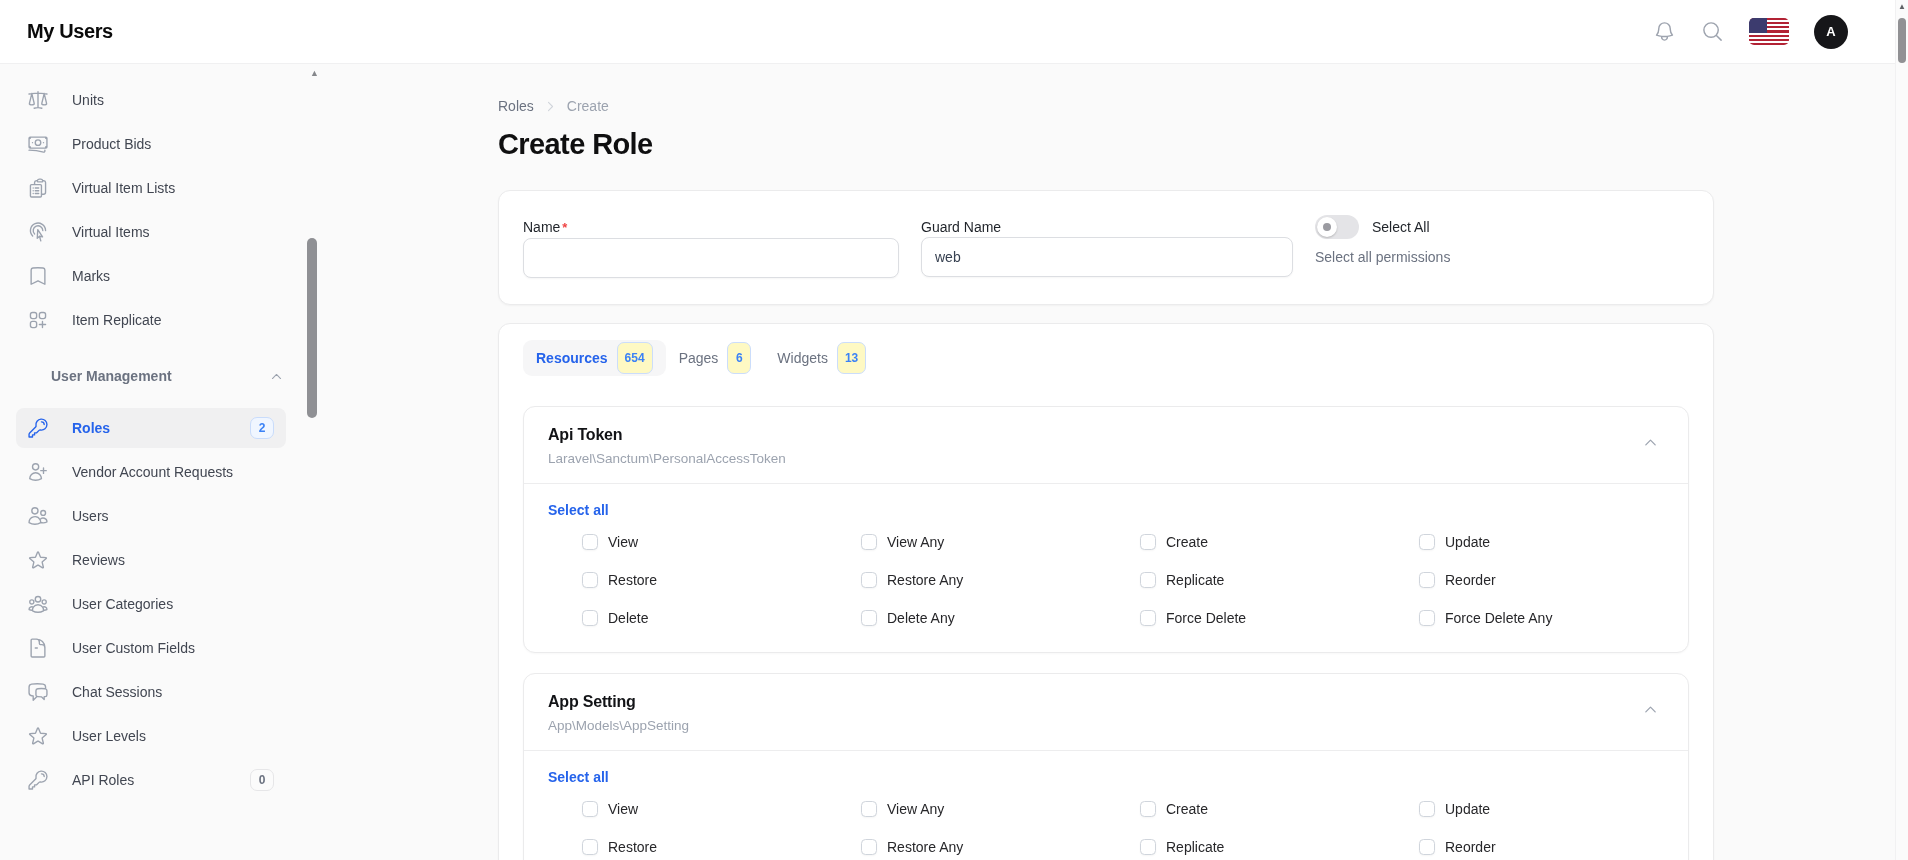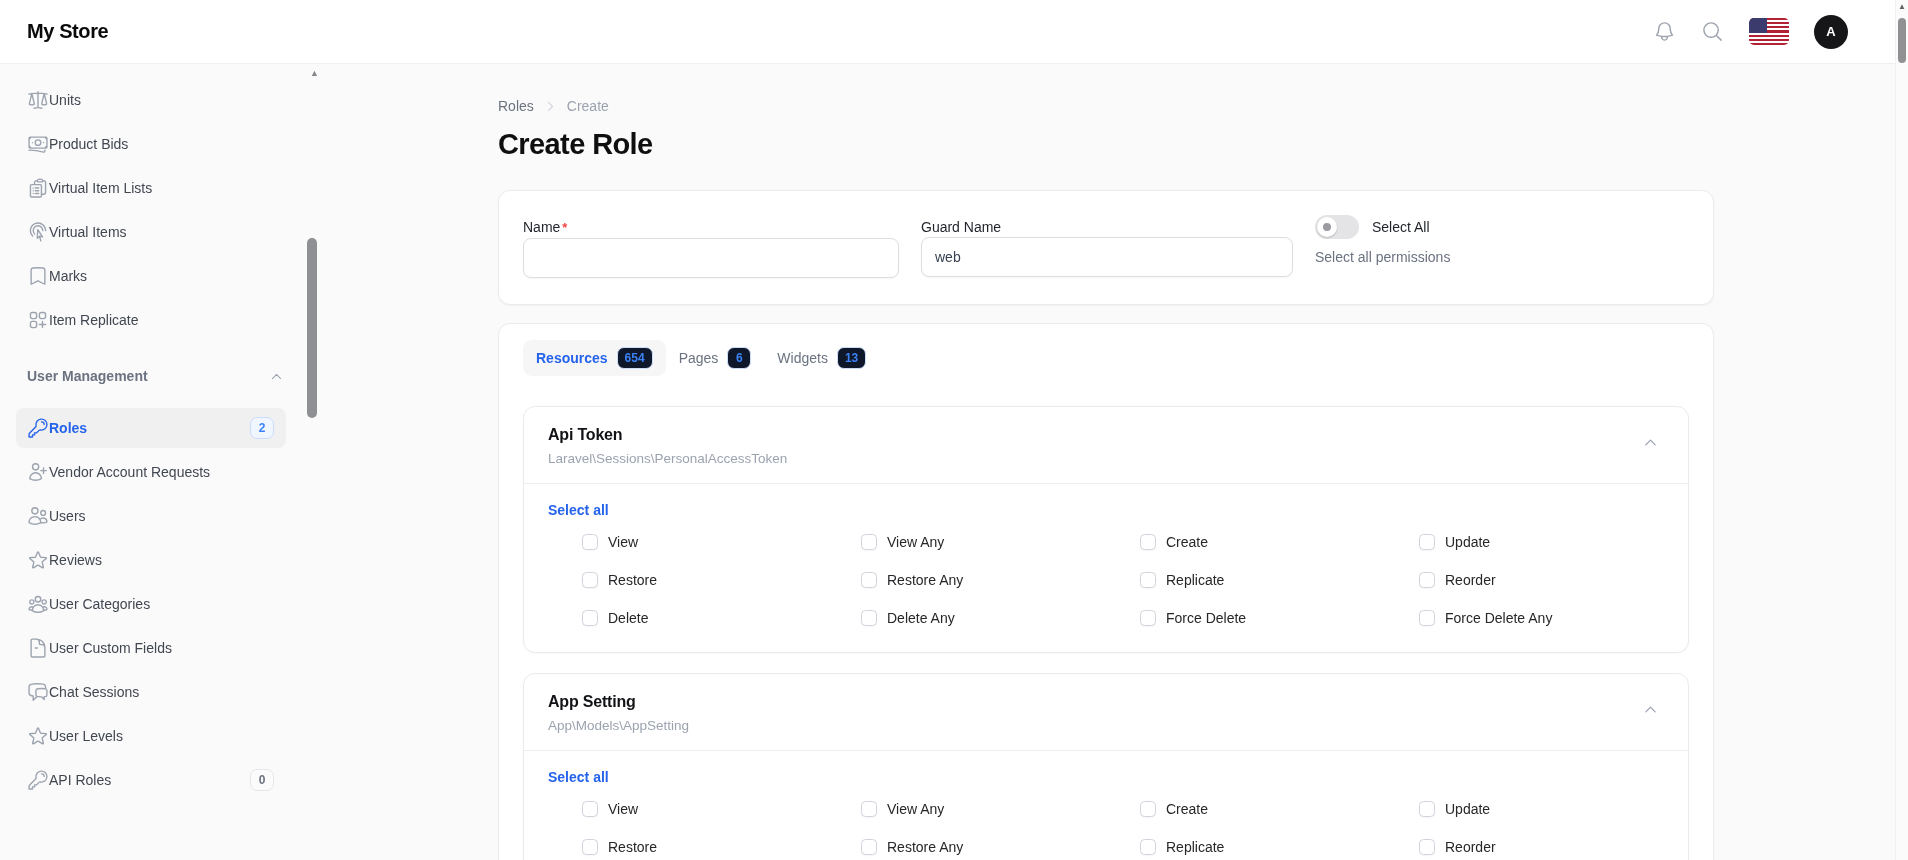--- a/index.html
+++ b/index.html
@@ -19,32 +19,32 @@
     background-image:radial-gradient(circle at 50% 50%, #fff 14%, rgba(255,255,255,0) 16%); background-size:3.6px 2.9px; }
   .avatar { width:34px; height:34px; border-radius:50%; background:#161619; color:#fff; font-size:13px; font-weight:700;
     display:flex; align-items:center; justify-content:center; border:none; cursor:pointer; }
 
   
   .layout { display:flex; height:796px; }
 
   
   .sidebar { position:relative; width:315px; flex:0 0 315px; background:#fafafa; padding:16px 29px 0 16px; }
   .clip-frag { position:absolute; left:27px; top:-3px; width:18px; height:3px; background:#b9bdc3; border-radius:1px; }
-  .sb-item { display:flex; align-items:center; gap:0; height:40px; margin-bottom:4px; padding:0 12px 0 11px;
+  .sb-item { display:flex; align-items:center; gap:23px; height:40px; margin-bottom:4px; padding:0 12px 0 11px;
     border-radius:8px; cursor:pointer; }
   .sb-item.active { background:#f0f0f1; }
   .sb-icon { width:22px; height:22px; stroke:#9ca3af; fill:none; stroke-width:1.5; stroke-linecap:round; stroke-linejoin:round; flex:0 0 22px; }
   .sb-item.active .sb-icon { stroke:#2563eb; }
   .sb-label { font-size:14px; color:#414651; font-weight:500; flex:1 1 auto; white-space:nowrap; }
   .sb-item.active .sb-label { color:#2563eb; font-weight:600; }
   .sb-badge { min-width:24px; height:22px; padding:0 7px; border-radius:7px; font-size:12px; font-weight:600;
     display:flex; align-items:center; justify-content:center; background:#f0f6ff; color:#3b82f6; border:1px solid #c9dcfb; }
   .sb-badge.gray { background:#fbfbfb; color:#6b7280; border-color:#e6e6e8; }
   .sb-group-header { display:flex; align-items:center; justify-content:space-between; margin:26px 3px 22px 11px; height:20px; cursor:pointer; }
-  .sb-group-label { font-size:14px; font-weight:600; color:#6b7280; }
+  .sb-group-label { font-size:14px; font-weight:600; color:#6b7280;margin-left:24px; }
   .sb-group-header svg { width:13px; height:13px; stroke:#9ca3af; fill:none; stroke-width:2; stroke-linecap:round; stroke-linejoin:round; }
   .sb-scroll-up { position:absolute; top:4px; right:-4px; font-size:9px; color:#85878b; cursor:pointer; }
   .sb-thumb { position:absolute; top:174px; right:-2px; width:10px; height:180px; background:#8f9094; border-radius:5px; cursor:pointer; }
 
   
   .main { position:relative; flex:1 1 auto; }
   .container { position:absolute; left:183px; top:0; width:1216px; }
   .breadcrumb { display:flex; align-items:center; gap:10px; margin-top:32px; font-size:14px; height:20px; }
   .crumb-link { color:#6b7280; cursor:pointer; font-weight:500; }
   .crumb-sep { width:13px; height:13px; stroke:#d1d5db; fill:none; stroke-width:2; stroke-linecap:round; stroke-linejoin:round; }
@@ -69,21 +69,21 @@
   .helper-text { margin-top:8px; font-size:14px; color:#6b7280; line-height:20px; }
 
   
   .tabs-card { margin-top:18px; padding:16px 24px 24px; height:600px; }
   .tabs { display:flex; align-items:center; gap:0; }
   .tab { display:flex; align-items:center; gap:9px; height:36px; padding:0 13px; border:none; background:transparent;
     border-radius:9px; cursor:pointer; font-family:inherit; }
   .tab.active { background:#f6f6f7; }
   .tab-label { font-size:14px; font-weight:500; color:#6b7280; }
   .tab.active .tab-label { color:#2563eb; font-weight:600; }
-  .tab-badge { min-width:24px; height:22px; padding:0 7px; border-radius:7px; background:#0f172a; border:1px solid #cbddfb;
+  .tab-badge { min-width:24px; height:32px; padding:0 7px; border-radius:7px; background:#fef9c3; border:1px solid #cbddfb;
     color:#3b82f6; font-size:12px; font-weight:600; display:flex; align-items:center; justify-content:center; }
 
   .perm-section { border:1px solid #ebebec; border-radius:12px; background:#fff; margin-top:30px; box-shadow:0 1px 2px rgba(0,0,0,0.03); }
   .perm-section + .perm-section { margin-top:20px; }
   .sec-header { display:flex; align-items:flex-start; justify-content:space-between; padding:16px 24px 14px; }
   .sec-title { font-size:16px; font-weight:700; color:#121316; line-height:24px; letter-spacing:-0.2px; }
   .sec-subtitle { font-size:13.5px; color:#9ca3af; line-height:20px; margin-top:2px; }
   .collapse-btn { background:none; border:none; cursor:pointer; padding:6px; margin-top:6px; }
   .collapse-btn svg { width:15px; height:15px; stroke:#9ca3af; fill:none; stroke-width:2; stroke-linecap:round; stroke-linejoin:round; }
   .sec-divider { border-top:1px solid #ededee; }
@@ -97,21 +97,21 @@
 
   
   .win-scrollbar { position:fixed; top:0; right:0; width:13px; height:860px; background:#fbfbfb; border-left:1px solid #f1f1f2; z-index:10; }
   .win-scroll-up { position:absolute; top:2px; left:0; width:100%; text-align:center; font-size:8px; color:#606266; cursor:pointer; }
   .win-thumb { position:absolute; top:18px; left:2px; width:8px; height:45px; background:#919194; border-radius:4px; cursor:pointer; }
 </style>
 </head>
 <body>
 
 <header class="topbar">
-  <div class="brand">My Store</div>
+  <div class="brand">My Users</div>
   <div class="topbar-right">
     <button class="icon-btn">
       <svg viewBox="0 0 24 24">
           <path d="M14.857 17.082a23.848 23.848 0 005.454-1.31A8.967 8.967 0 0118 9.75V9A6 6 0 006 9v.75a8.967 8.967 0 01-2.312 6.022c1.733.64 3.56 1.085 5.455 1.31m5.714 0a24.255 24.255 0 01-5.714 0m5.714 0a3 3 0 11-5.714 0"></path>
         </svg>
     </button>
     <button class="icon-btn">
       <svg viewBox="0 0 24 24">
           <path d="M21 21l-5.197-5.197m0 0A7.5 7.5 0 105.196 5.196a7.5 7.5 0 0010.607 10.607z"></path>
         </svg>
@@ -279,21 +279,21 @@
           <button class="tab">
             <span class="tab-label">Widgets</span>
             <span class="tab-badge">13</span>
           </button>
         </div>
 
         <section class="perm-section">
           <div class="sec-header">
             <div>
               <h3 class="sec-title">Api Token</h3>
-              <p class="sec-subtitle">Laravel\Sessions\PersonalAccessToken</p>
+              <p class="sec-subtitle">Laravel\Sanctum\PersonalAccessToken</p>
             </div>
             <button class="collapse-btn">
               <svg viewBox="0 0 24 24">
                   <path d="M4.5 15.75l7.5-7.5 7.5 7.5"></path>
                 </svg>
             </button>
           </div>
           <div class="sec-divider"></div>
           <div class="sec-body">
             <a class="select-all-link">Select all</a>

